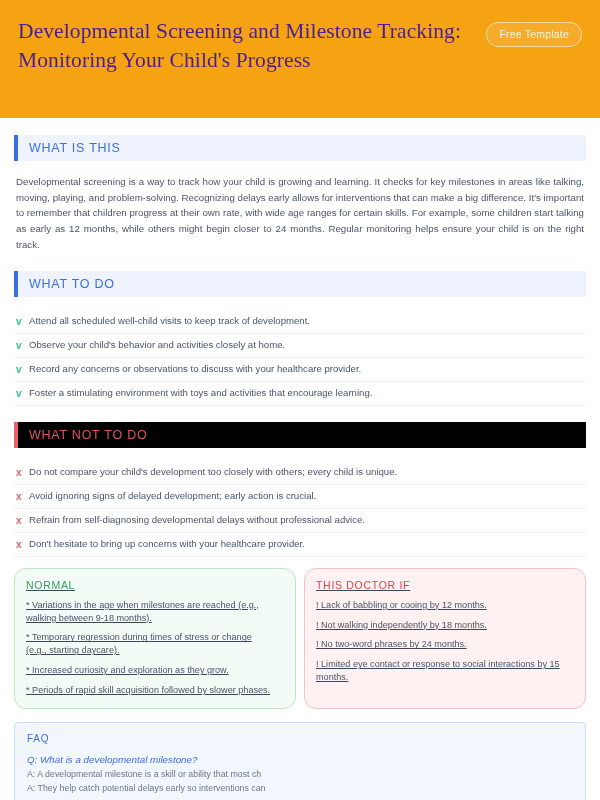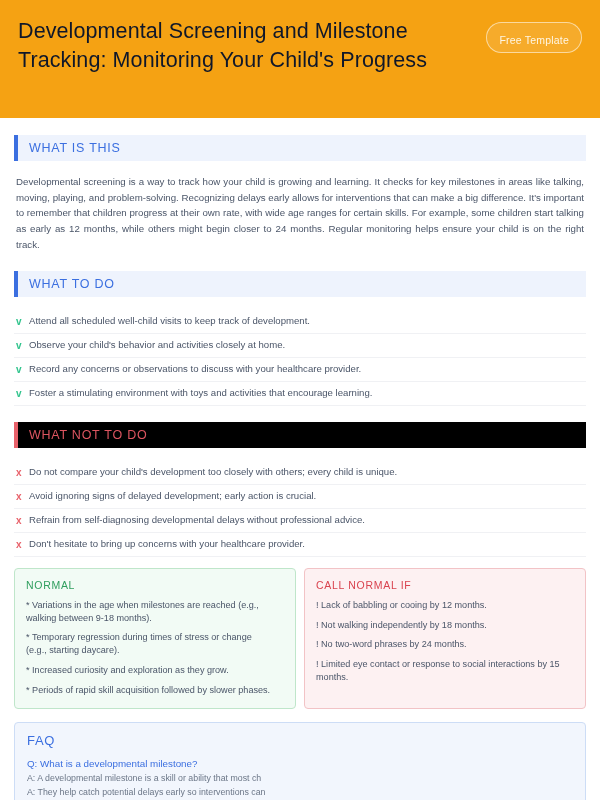--- a/index.html
+++ b/index.html
@@ -27,38 +27,39 @@
   .header {
     background: #f5a213;
     padding: 16px 18px 14px 18px;
     display: flex;
     align-items: flex-start;
     justify-content: space-between;
     min-height: 118px;
     box-sizing: border-box;
   }
   .header-title {
-    color: #0f172a;
+    color: #4c1d95;
     font-size: 21.5px;
     line-height: 1.33;
     font-weight: 400;
     letter-spacing: 0.1px;
     max-width: 452px;
     margin: 0;
     padding-top: 1px;
+    font-family: Liberation Serif, serif;
   }
   .badge {
     flex: 0 0 auto;
     margin-top: 6px;
     border: 1px solid rgba(255,255,255,0.55);
     color: #fff6e4;
     background: rgba(255,255,255,0.10);
     border-radius: 999px;
     font-size: 10.5px;
-    padding: 11px 12px 6px 12px;
+    padding: 5px 12px 6px 12px;
     white-space: nowrap;
     letter-spacing: 0.2px;
   }
 
   
   .content {
     padding: 12px 14px 0 14px;
     flex: 1 1 auto;
   }
 
@@ -122,24 +123,25 @@
   .mark-no { color: #e8626b; }
 
   
   .cards {
     display: flex;
     gap: 8px;
     margin: 4px 0 13px 0;
   }
   .card {
     flex: 1 1 0;
-    border-radius: 4px;
+    border-radius: 12px;
     padding: 10px 21px 11px 11px;
     box-sizing: border-box;
     min-height: 121px;
+    text-decoration: underline;
   }
   .card-normal {
     background: #f2fbf5;
     border: 1px solid #bfe6ca;
   }
   .card-doctor {
     background: #fdf1f2;
     border: 1px solid #f2c3c6;
   }
   .card-title {
@@ -165,29 +167,30 @@
   
   .faq {
     background: #f2f6fd;
     border: 1px solid #cdddf6;
     border-radius: 4px;
     padding: 10px 12px 12px 12px;
     min-height: 82px;
     box-sizing: border-box;
   }
   .faq-title {
-    font-size: 13px;
+    font-size: 10px;
     letter-spacing: 0.7px;
     color: #3b6fe0;
     margin-bottom: 9px;
   }
   .faq-q {
     font-size: 9.8px;
     color: #3b6fe0;
     line-height: 1.5;
+    font-style: italic;
   }
   .faq-a {
     font-size: 8.8px;
     color: #6b7687;
     line-height: 1.5;
     margin-bottom: 1px;
   }
 
   
   .footer-rule {
@@ -277,21 +280,21 @@
       <div class="card card-normal">
         <div class="card-title">NORMAL</div>
         <ul>
           <li>* Variations in the age when milestones are reached (e.g., walking between 9-18 months).</li>
           <li>* Temporary regression during times of stress or change (e.g., starting daycare).</li>
           <li>* Increased curiosity and exploration as they grow.</li>
           <li>* Periods of rapid skill acquisition followed by slower phases.</li>
         </ul>
       </div>
       <div class="card card-doctor">
-        <div class="card-title">CALL NORMAL IF</div>
+        <div class="card-title">THIS DOCTOR IF</div>
         <ul>
           <li>! Lack of babbling or cooing by 12 months.</li>
           <li>! Not walking independently by 18 months.</li>
           <li>! No two-word phrases by 24 months.</li>
           <li>! Limited eye contact or response to social interactions by 15 months.</li>
         </ul>
       </div>
     </div>
 
     <div class="faq">

